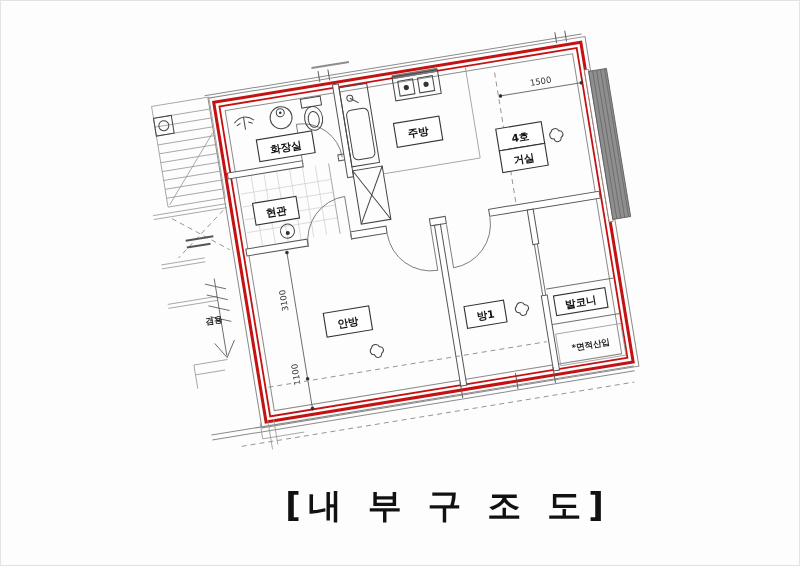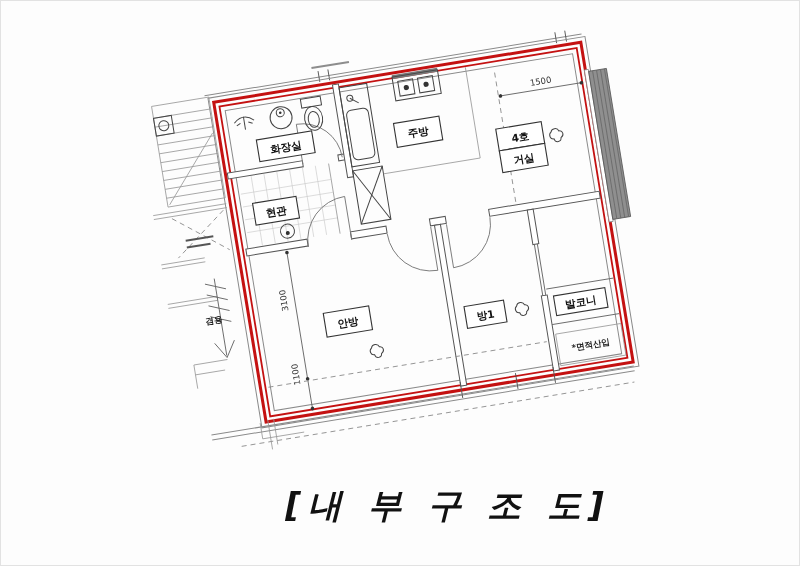--- a/index.html
+++ b/index.html
@@ -1,21 +1,21 @@
 <!DOCTYPE html>
 <html><head>
 <meta charset="utf-8">
 <style>
   html,body{margin:0;padding:0;background:#fff;}
   .page{position:relative;width:800px;height:566px;background:#fdfdfd;
         border:1px solid #e2e2e2;box-sizing:border-box;overflow:hidden;
         font-family:"DejaVu Sans",sans-serif;}
   .caption{position:absolute;left:96px;right:0;top:482px;text-align:center;
            font-size:34px;font-weight:bold;letter-spacing:7px;color:#111;
-           font-family:"DejaVu Sans",sans-serif;white-space:nowrap;font-style:italic;}
+           font-family:"DejaVu Sans",sans-serif;white-space:nowrap;}
   svg{position:absolute;left:0;top:0;}
   .red{fill:none;stroke:#c41111;}
   .wline{fill:none;stroke:#8a8a8a;stroke-width:1;}
   .wall{fill:#ffffff;stroke:#555;stroke-width:1;}
   .thin{fill:none;stroke:#999;stroke-width:.8;}
   .mid{fill:none;stroke:#666;stroke-width:.9;}
   .door{fill:none;stroke:#777;stroke-width:.9;}
   .dash{fill:none;stroke:#909090;stroke-width:.9;stroke-dasharray:5 4;}
   .lblbox{fill:#fff;stroke:#333;stroke-width:1.1;}
   .lbl{font-size:10.5px;font-weight:bold;fill:#111;text-anchor:middle;font-family:"DejaVu Sans",sans-serif;}

